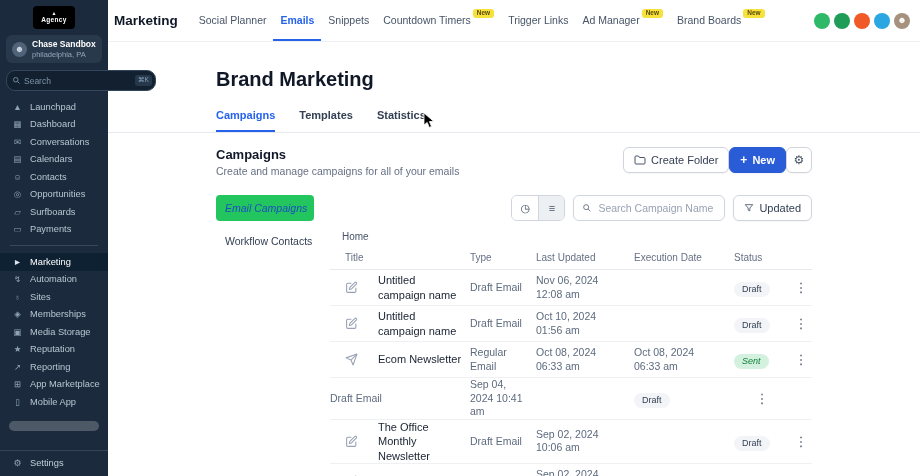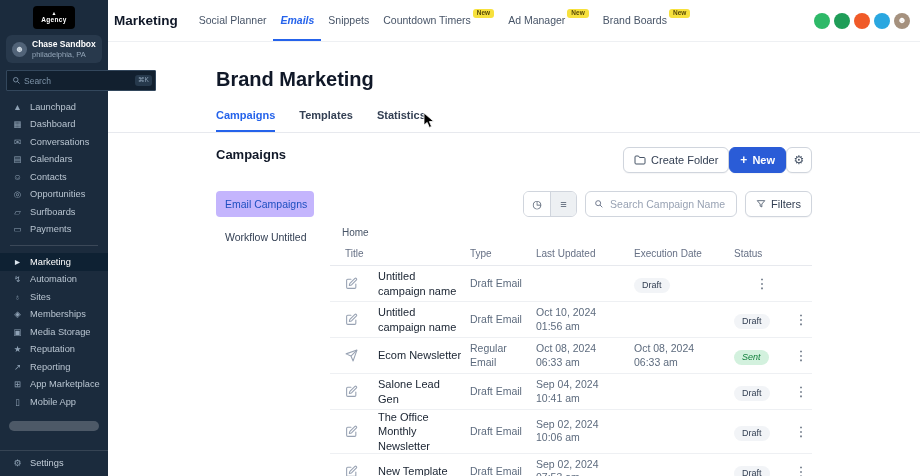--- a/index.html
+++ b/index.html
@@ -10,21 +10,21 @@
   
   .sidebar{width:108px;background:#1b2b3d;display:flex;flex-direction:column;color:#c3ced9;flex-shrink:0;}
   .logo{width:42px;height:23px;background:#000;border-radius:4px;margin:6px auto 4px;display:flex;flex-direction:column;align-items:center;justify-content:center;color:#fff;cursor:pointer;}
   .logo-mark{font-size:5px;line-height:1;}
   .logo-text{font-size:6.5px;font-weight:bold;letter-spacing:.3px;line-height:1.2;}
   .account{margin:2px 6px;background:#28394c;border-radius:6px;padding:4px 6px;display:flex;align-items:center;gap:5px;cursor:pointer;}
   .account-avatar{width:15px;height:15px;border-radius:50%;background:#516378;color:#cdd8e2;font-size:9px;display:flex;align-items:center;justify-content:center;flex-shrink:0;}
   .account-name{font-size:8.5px;color:#fff;font-weight:bold;line-height:1.25;white-space:nowrap;}
   .account-loc{font-size:7.5px;color:#93a5b8;line-height:1.25;}
   .search-row{display:flex;align-items:center;gap:3px;margin:5px 6px 7px;}
-  .search-box{flex:1;position:relative;display:flex;align-items:center;background:#12202f;border:1px solid #33475c;border-radius:1px;height:21px;padding:0 3px 0 17px;}
+  .search-box{flex:1;position:relative;display:flex;align-items:center;background:#12202f;border:1px solid #33475c;border-radius:9px;height:21px;padding:0 3px 0 17px;}
   .search-box svg{position:absolute;left:5px;}
   .search-box input{flex:1;min-width:0;background:transparent;border:none;outline:none;color:#d5dee8;font-size:8.5px;font-family:inherit;}
   .search-box input::placeholder{color:#7e93a8;}
   .kbd{background:#26394c;border-radius:3px;font-size:6.5px;color:#8ba0b5;padding:2px 3px;line-height:1;flex-shrink:0;}
   .side-add{width:15px;height:15px;color:#35c08e;font-size:12px;font-weight:bold;display:flex;align-items:center;justify-content:center;cursor:pointer;flex-shrink:0;}
   .nav{list-style:none;}
   .nav li{display:flex;align-items:center;gap:7px;height:17.5px;padding-left:12px;font-size:9.3px;color:#b9c5d1;cursor:pointer;white-space:nowrap;}
   .nav li .nico{width:11px;font-size:8.5px;color:#8fa2b5;text-align:center;flex-shrink:0;}
   .nav li.active{background:#0e2133;color:#fff;}
   .nav li.active .nico{color:#dbe5ee;}
@@ -32,21 +32,21 @@
   .skeleton{height:10px;border-radius:5px;background:rgba(255,255,255,.22);margin:10px 9px 0;}
   .settings-row{margin-top:auto;border-top:1px solid rgba(255,255,255,.12);display:flex;align-items:center;gap:7px;padding:7px 12px 8px;font-size:9.3px;color:#c3ced9;cursor:pointer;}
   .settings-row .nico{width:11px;font-size:9px;color:#8fa2b5;text-align:center;}
 
   
   .content{flex:1;display:flex;flex-direction:column;min-width:0;background:#fff;}
   .topbar{height:42px;display:flex;align-items:center;padding:0 10px 0 6px;border-bottom:1px solid #eef0f3;flex-shrink:0;}
   .topbar-title{font-size:13.5px;font-weight:bold;color:#101828;margin:0 14px 0 0;}
   .top-tabs{display:flex;height:100%;}
   .top-tab{display:flex;align-items:center;padding:0 7px;font-size:10.5px;color:#475467;cursor:pointer;border-bottom:2px solid transparent;}
-  .top-tab.active{color:#2563eb;border-bottom-color:#2563eb;font-weight:bold;font-style:italic;}
+  .top-tab.active{color:#2563eb;border-bottom-color:#2563eb;font-weight:bold;}
   .badge{position:relative;top:-6px;margin-left:2px;background:#f7e13d;color:#584a06;font-size:6.5px;font-weight:bold;padding:1.5px 4px;border-radius:3px;line-height:1;}
   .avatars{margin-left:auto;display:flex;gap:4px;align-items:center;}
   .avatar{width:16px;height:16px;border-radius:50%;cursor:pointer;display:flex;align-items:center;justify-content:center;color:#fff;font-size:9px;line-height:1;}
 
   
   .page{flex:1;overflow:hidden;position:relative;}
   .page-head{width:596px;margin:0 auto;padding-top:26px;}
   .page-title{font-size:20px;font-weight:bold;color:#101828;}
   .ptabs-bar{border-bottom:1px solid #e7e9ee;margin-top:18px;}
   .ptabs{width:596px;margin:0 auto;display:flex;gap:24px;}
@@ -58,21 +58,21 @@
   .sec-sub{font-size:10.5px;color:#667085;margin-top:3px;}
   .sec-actions{margin-left:auto;display:flex;align-items:center;}
   .btn{display:flex;align-items:center;gap:5px;height:26px;padding:0 10px;border:1px solid #d0d5dd;border-radius:6px;background:#fff;font-size:11px;color:#344054;cursor:pointer;box-shadow:0 1px 1px rgba(16,24,40,.04);font-family:inherit;}
   .btn-primary{background:#2a5cd7;border-color:#2a5cd7;color:#fff;font-weight:bold;}
   .btn-icon{width:26px;padding:0;justify-content:center;font-size:12px;color:#475467;}
   .plus{font-size:12px;font-weight:bold;line-height:1;}
 
   .body-grid{display:flex;gap:16px;margin-top:18px;}
   .subnav{width:98px;flex-shrink:0;}
   .subnav-item{height:26px;display:flex;align-items:center;padding:0 9px;font-size:10.5px;color:#344054;border-radius:4px;cursor:pointer;white-space:nowrap;margin-bottom:7px;}
-  .subnav-item.active{background:#c4b5fd;color:#1e4fc0;}
+  .subnav-item.active{background:#22c55e;color:#1e4fc0;font-style:italic;}
 
   .list-col{flex:1;min-width:0;}
   .toolbar{display:flex;justify-content:flex-end;align-items:center;gap:8px;}
   .seg{display:flex;border:1px solid #d0d5dd;border-radius:6px;overflow:hidden;height:26px;background:#fff;}
   .seg button{width:26px;border:none;background:#fff;font-size:11px;color:#475467;cursor:pointer;display:flex;align-items:center;justify-content:center;font-family:inherit;}
   .seg button.active{background:#edf0f3;border-left:1px solid #d0d5dd;}
   .tsearch{position:relative;display:flex;align-items:center;height:26px;width:152px;border:1px solid #d0d5dd;border-radius:6px;background:#fff;padding:0 6px 0 24px;}
   .tsearch svg{position:absolute;left:8px;}
   .tsearch input{border:none;outline:none;width:100%;font-size:10.5px;color:#344054;font-family:inherit;}
   .tsearch input::placeholder{color:#98a2b3;}
@@ -217,20 +217,23 @@
             <span>Emails</span>
           </div>
         <div class="top-tab">
             <span>Snippets</span>
           </div>
         <div class="top-tab">
             <span>Countdown Timers</span>
             <span class="badge">New</span>
           </div>
         <div class="top-tab">
+            <span>Trigger Links</span>
+          </div>
+        <div class="top-tab">
             <span>Ad Manager</span>
             <span class="badge">New</span>
           </div>
         <div class="top-tab">
             <span>Brand Boards</span>
             <span class="badge">New</span>
           </div>
       </nav>
       <div class="avatars">
         <span class="avatar" style="background: rgb(46, 185, 104);"></span>
@@ -251,60 +254,61 @@
           <div class="ptab active">Campaigns</div>
           <div class="ptab">Templates</div>
           <div class="ptab">Statistics</div>
         </div>
       </div>
 
       <div class="page-body">
         <div class="section-head">
           <div>
             <div class="sec-title">Campaigns</div>
+            <div class="sec-sub">Create and manage campaigns for all of your emails</div>
           </div>
           <div class="sec-actions">
             <button class="btn">
               <svg width="12" height="10" viewBox="0 0 24 20">
                   <path d="M2 4a2 2 0 0 1 2-2h5l2 3h9a2 2 0 0 1 2 2v9a2 2 0 0 1-2 2H4a2 2 0 0 1-2-2z" fill="none" stroke="#475467" stroke-width="2"></path>
                 </svg>
               <span>Create Folder</span>
             </button>
             <button class="btn btn-primary">
               <span class="plus">+</span>
               <span>New</span>
             </button>
             <button class="btn btn-icon">⚙</button>
           </div>
         </div>
 
         <div class="body-grid">
           <div class="subnav">
             <div class="subnav-item active">Email Campaigns</div>
-            <div class="subnav-item">Workflow Untitled</div>
+            <div class="subnav-item">Workflow Contacts</div>
           </div>
 
           <div class="list-col">
             <div class="toolbar">
               <div class="seg">
                 <button>◷</button>
                 <button class="active">≡</button>
               </div>
               <div class="tsearch">
                 <svg width="10" height="10" viewBox="0 0 24 24">
                     <circle cx="10" cy="10" r="6" fill="none" stroke="#667085" stroke-width="2.2"></circle>
                     <line x1="14.5" y1="14.5" x2="20" y2="20" stroke="#667085" stroke-width="2.2"></line>
                   </svg>
                 <input type="text" placeholder="Search Campaign Name" style="">
               </div>
               <button class="btn">
                 <svg width="10" height="10" viewBox="0 0 24 24">
                     <path d="M3 4h18l-7 8v7l-4-2v-5z" fill="none" stroke="#475467" stroke-width="2" stroke-linejoin="round"></path>
                   </svg>
-                <span>Filters</span>
+                <span>Updated</span>
               </button>
             </div>
 
             <div class="breadcrumb">Home</div>
 
             <div class="thead">
               <div class="h-title">Title</div>
               <div>Type</div>
               <div>Last Updated</div>
               <div>Execution Date</div>
@@ -316,20 +320,21 @@
               <div class="cell-title">
                 <span class="row-icon">
                     <svg width="13" height="13" viewBox="0 0 24 24" fill="none" stroke="#98a2b3" stroke-width="2" stroke-linecap="round" stroke-linejoin="round">
                       <path d="M11 4H5a2 2 0 0 0-2 2v13a2 2 0 0 0 2 2h13a2 2 0 0 0 2-2v-6"></path>
                       <path d="M18.4 2.6a2 2 0 0 1 2.8 2.8L12 14.6 8 15.6l1-4z"></path>
                     </svg>
                   </span>
                 <span class="title-text">Untitled campaign name</span>
               </div>
               <div class="cell-type">Draft Email</div>
+              <div class="cell-date">Nov 06, 2024 12:08 am</div>
               <div class="cell-date"></div>
               <div><span class="pill draft">Draft</span></div>
               <div class="kebab">⋮</div>
             </div>
 
             <div class="trow">
               <div class="cell-title">
                 <span class="row-icon">
                     <svg width="13" height="13" viewBox="0 0 24 24" fill="none" stroke="#98a2b3" stroke-width="2" stroke-linecap="round" stroke-linejoin="round">
                       <path d="M11 4H5a2 2 0 0 0-2 2v13a2 2 0 0 0 2 2h13a2 2 0 0 0 2-2v-6"></path>
@@ -356,29 +361,20 @@
                 <span class="title-text">Ecom Newsletter</span>
               </div>
               <div class="cell-type">Regular Email</div>
               <div class="cell-date">Oct 08, 2024 06:33 am</div>
               <div class="cell-date">Oct 08, 2024 06:33 am</div>
               <div><span class="pill sent">Sent</span></div>
               <div class="kebab">⋮</div>
             </div>
 
             <div class="trow">
-              <div class="cell-title">
-                <span class="row-icon">
-                    <svg width="13" height="13" viewBox="0 0 24 24" fill="none" stroke="#98a2b3" stroke-width="2" stroke-linecap="round" stroke-linejoin="round">
-                      <path d="M11 4H5a2 2 0 0 0-2 2v13a2 2 0 0 0 2 2h13a2 2 0 0 0 2-2v-6"></path>
-                      <path d="M18.4 2.6a2 2 0 0 1 2.8 2.8L12 14.6 8 15.6l1-4z"></path>
-                    </svg>
-                  </span>
-                <span class="title-text">Salone Lead Gen</span>
-              </div>
               <div class="cell-type">Draft Email</div>
               <div class="cell-date">Sep 04, 2024 10:41 am</div>
               <div class="cell-date"></div>
               <div><span class="pill draft">Draft</span></div>
               <div class="kebab">⋮</div>
             </div>
 
             <div class="trow">
               <div class="cell-title">
                 <span class="row-icon">

